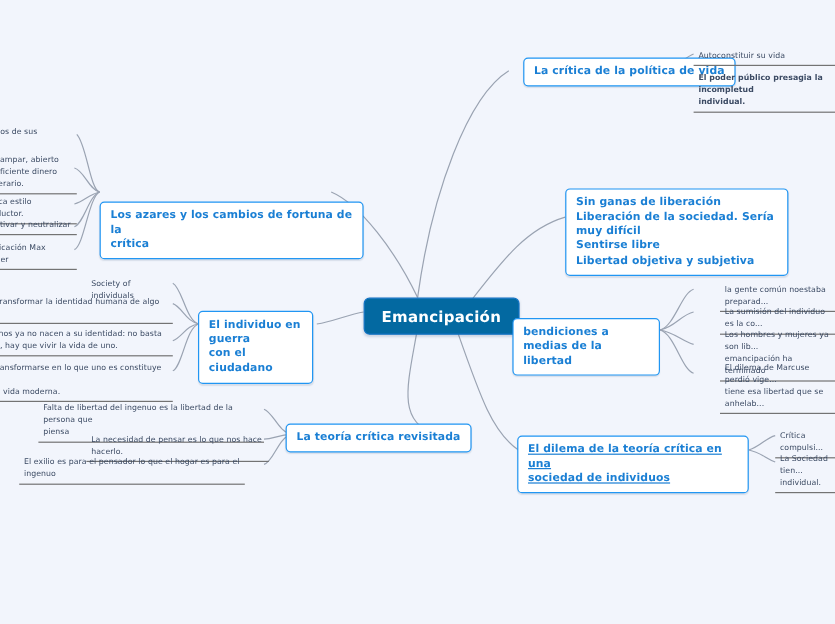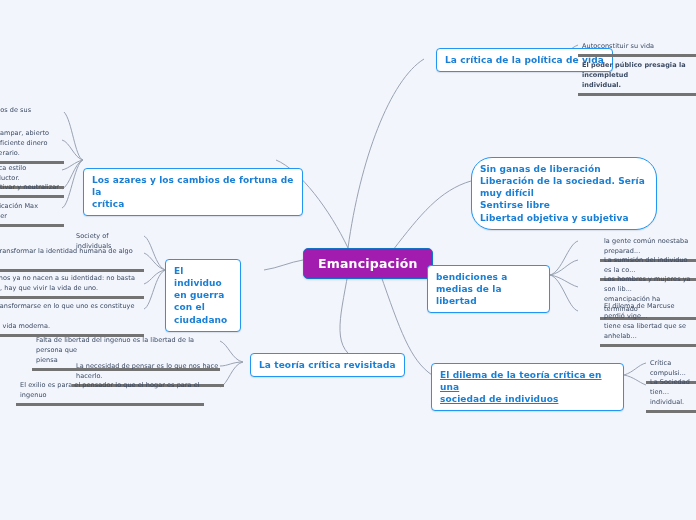--- a/index.html
+++ b/index.html
@@ -27,21 +27,21 @@
     height: 520px;
     pointer-events: none;
   }
   .node {
     position: absolute;
     box-sizing: border-box;
     white-space: pre-line;
   }
   
   .node-root {
-    background: #a21caf;
+    background: #0369a1;
     border: 1px solid #1273c4;
     border-radius: 5px;
     color: #ffffff;
     font-size: 12.5px;
     font-weight: bold;
     padding: 7px 14px;
     letter-spacing: 0.2px;
     box-shadow: 0 1px 2px rgba(40,70,110,0.18);
   }
   
@@ -57,21 +57,21 @@
     letter-spacing: 0.1px;
     box-shadow: 0 1px 1px rgba(40,70,110,0.13);
   }
   
   .node-leaf {
     background: transparent;
     color: #3b4a63;
     font-size: 6.5px;
     line-height: 1.55;
     padding: 2px 4px 3px 4px;
-    border-bottom: 3px solid #737373;
+    border-bottom: 1px solid #737373;
     letter-spacing: 0.05px;
   }
   .node-leaf.no-rule {
     border-bottom: none;
   }
 </style>
 </head>
 <body>
 
 <div id="canvas">
@@ -125,37 +125,37 @@
   <div class="node node-branch" style="left:83px; top:144px; width:220px;margin-top:24px;">Los azares y los cambios de fortuna de la
 crítica</div>
   <div class="node node-leaf no-rule" style="left:-18px; top:103px; width:82px;">...chos de sus</div>
   <div class="node node-leaf" style="left:-18px; top:126px; width:82px;">...acampar, abierto
 ...suficiente dinero
 ...inerario.</div>
   <div class="node node-leaf" style="left:-18px; top:161px; width:82px;">...ítica estilo productor.</div>
   <div class="node node-leaf" style="left:-18px; top:180px; width:82px;">...activar y neutralizar</div>
   <div class="node node-leaf" style="left:-18px; top:199px; width:82px;">...tificación Max Weber</div>
 
-  <div class="node node-branch" style="left:165px; top:259px; width:76px;">El individuo en guerra
+  <div class="node node-branch" style="left:165px; top:259px; width:96px;">El individuo en guerra
 con el ciudadano</div>
   <div class="node node-leaf no-rule" style="left:72px; top:229px; width:68px;">Society of individuals</div>
   <div class="node node-leaf" style="left:-22px; top:244px; width:166px;">...n; transformar la identidad humana de algo
 ...rea</div>
   <div class="node node-leaf" style="left:-22px; top:271px; width:166px;">...manos ya no nacen a su identidad: no basta
 ...ués, hay que vivir la vida de uno.</div>
   <div class="node node-leaf" style="left:-22px; top:299px; width:166px;">...a transformarse en lo que uno es constituye la
 ...e la vida moderna.</div>
 
-  <div class="node node-branch" style="left:250px; top:353px;">La teoría crítica revisitada</div>
+  <div class="node node-branch" style="left:238px; top:353px;">La teoría crítica revisitada</div>
   <div class="node node-leaf" style="left:32px; top:333px; width:188px;">Falta de libertad del ingenuo es la libertad de la persona que
 piensa</div>
   <div class="node node-leaf" style="left:72px; top:359px; width:152px;">La necesidad de pensar es lo que nos hace hacerlo.</div>
   <div class="node node-leaf" style="left:16px; top:378px; width:188px;">El exilio es para el pensador lo que el hogar es para el ingenuo</div>
 
-  <div class="node node-branch" style="left:471px; top:157px; width:186px;border-radius:21px;">Sin ganas de liberación
+  <div class="node node-branch" style="left:471px; top:157px; width:186px;">Sin ganas de liberación
 Liberación de la sociedad. Sería muy difícil
 Sentirse libre
 Libertad objetiva y subjetiva</div>
 
   <div class="node node-branch" style="left:427px; top:265px; width:123px;">bendiciones a medias de la libertad</div>
   <div class="node node-leaf" style="left:600px; top:234px; width:100px;">la gente común noestaba preparad...</div>
   <div class="node node-leaf" style="left:600px; top:253px; width:100px;">La sumisión del individuo es la co...</div>
   <div class="node node-leaf" style="left:600px; top:272px; width:100px;">Los hombres y mujeres ya son lib...
 emancipación ha terminado</div>
   <div class="node node-leaf" style="left:600px; top:299px; width:100px;">El dilema de Marcuse perdió vige...

